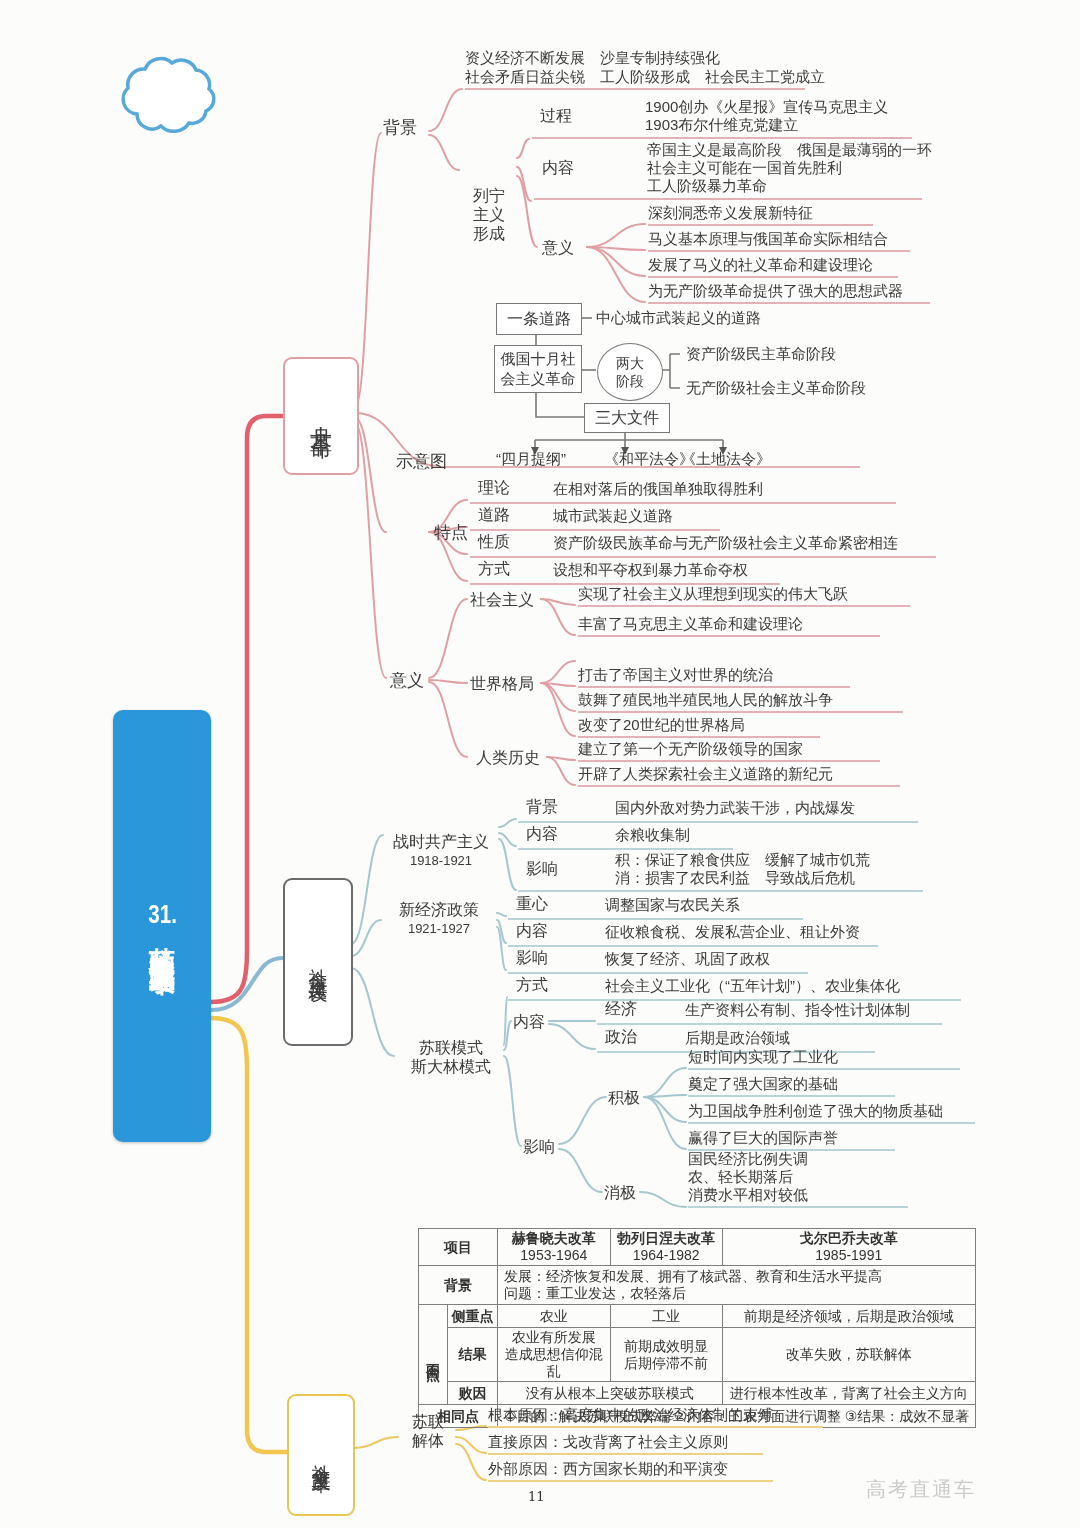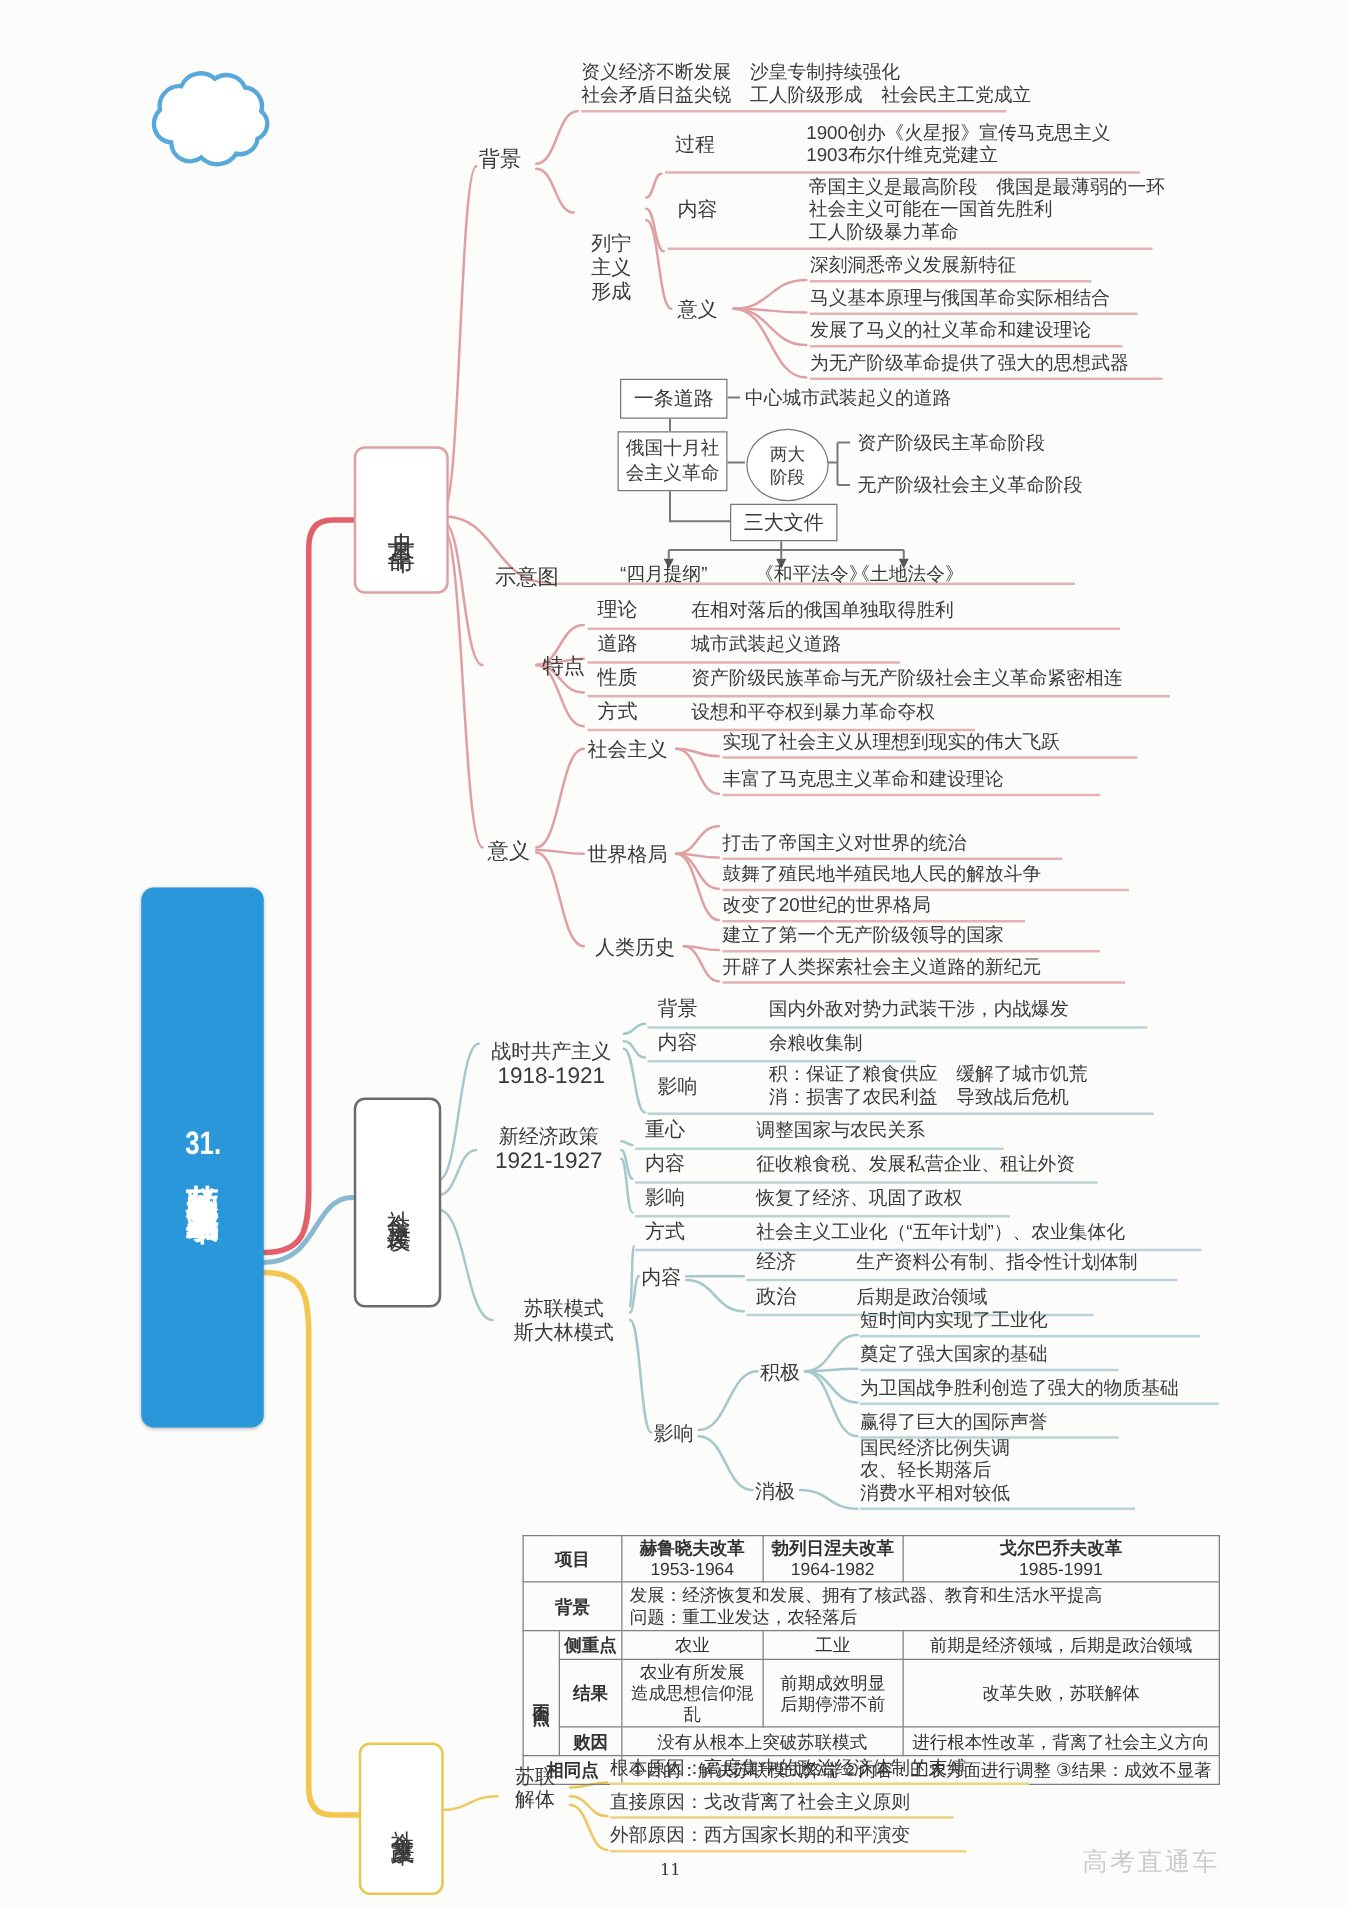--- a/index.html
+++ b/index.html
@@ -14,21 +14,21 @@
   .u-t{border-bottom:2px solid #b9d4d9;}
   .u-y{border-bottom:2px solid #edd286;}
   .row{display:flex;align-items:center;padding-left:8px;padding-bottom:3px;}
   .row .k{font-size:16px;width:89px;flex:none;color:#3a3a3a;}
   .row-a .k{width:75px;}
   .row-b .k{width:105px;}
   .row-c .k{width:80px;}
   .row .v{font-size:15px;line-height:18px;color:#3a3a3a;}
   .row .v span{display:block;white-space:nowrap;}
   .node{font-size:16px;line-height:19px;text-align:center;color:#3a3a3a;}
-  .node .yrs{font-size:18px;}
+  .node .yrs{font-size:13px;}
   .box{background:#fff;border-radius:9px;display:flex;align-items:center;justify-content:center;}
   .vtext{writing-mode:vertical-rl;text-orientation:upright;}
   .tcu{text-combine-upright:all;}
   .dgbox{background:#fff;border:1.5px solid #787878;display:flex;align-items:center;
          justify-content:center;font-size:16px;z-index:2;position:absolute;color:#3a3a3a;}
   .dgtext{font-size:15px;white-space:nowrap;z-index:2;position:absolute;color:#3a3a3a;}
   table.ref{position:absolute;z-index:2;border-collapse:collapse;font-size:14px;color:#333;}
   table.ref td{border:1.5px solid #7e7e7e;text-align:center;line-height:17px;padding:1px 3px;}
   table.ref td.b{font-weight:bold;}
   table.ref td.l{text-align:left;padding-left:6px;}

